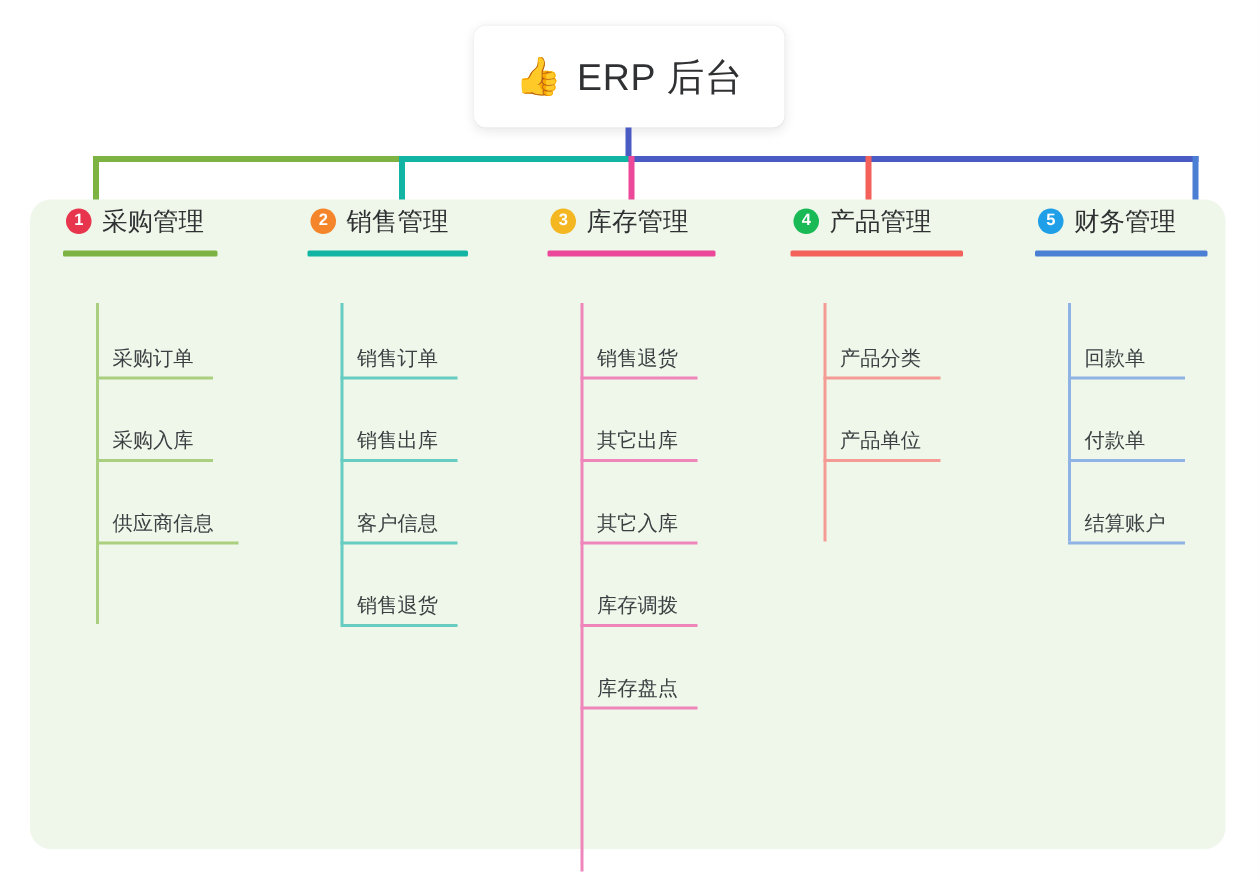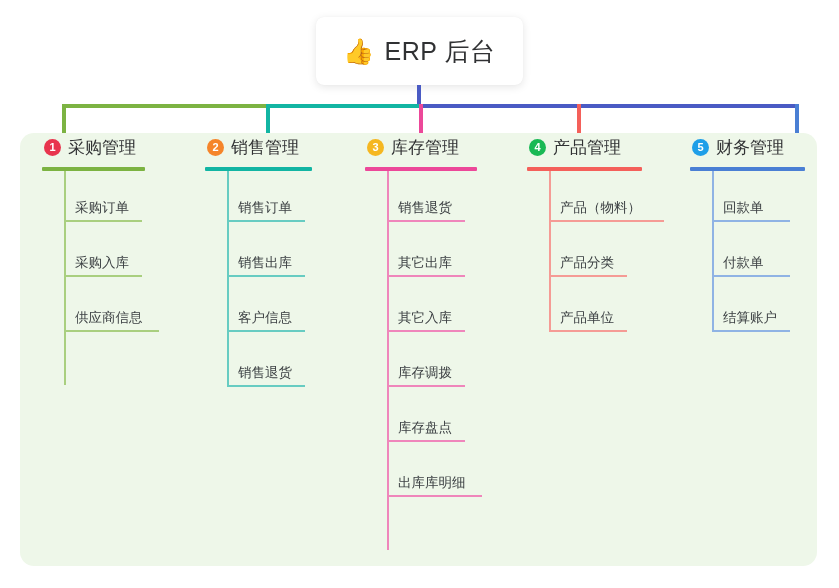--- a/index.html
+++ b/index.html
@@ -113,20 +113,21 @@
   }
   .col-rule {
     height: 4px;
     border-radius: 1px;
     margin-top: 6px;
   }
 
   .items {
     position: relative;
     padding-top: 0;
+    margin-top: 31px;
   }
   .spine {
     position: absolute;
     left: 22px;
     top: 0;
     width: 2px;
   }
   .item {
     position: relative;
     height: 55px;
@@ -240,39 +241,31 @@
             <div class="item-rule" style="width: 78px; background: rgb(239, 134, 187);"></div>
           </div>
           <div class="item">
             <span class="item-label">库存调拨</span>
             <div class="item-rule" style="width: 78px; background: rgb(239, 134, 187);"></div>
           </div>
           <div class="item">
             <span class="item-label">库存盘点</span>
             <div class="item-rule" style="width: 78px; background: rgb(239, 134, 187);"></div>
           </div>
-          <div class="item">
-            <span class="item-label">出库库明细</span>
-            <div class="item-rule" style="width: 95px; background: rgb(239, 134, 187);"></div>
-          </div>
         </div>
       </div>
       <div class="column" style="left: 507px;">
         <div class="col-header">
           <span class="badge" style="background: rgb(25, 185, 85);">4</span>
           <span class="col-title">产品管理</span>
         </div>
         <div class="col-rule" style="width: 115px; background: rgb(244, 96, 90);"></div>
         <div class="items">
           <div class="spine" style="background: rgb(245, 155, 149); height: 159px;"></div>
           <div class="item">
-            <span class="item-label">产品（物料）</span>
-            <div class="item-rule" style="width: 115px; background: rgb(245, 155, 149);"></div>
-          </div>
-          <div class="item">
             <span class="item-label">产品分类</span>
             <div class="item-rule" style="width: 78px; background: rgb(245, 155, 149);"></div>
           </div>
           <div class="item">
             <span class="item-label">产品单位</span>
             <div class="item-rule" style="width: 78px; background: rgb(245, 155, 149);"></div>
           </div>
         </div>
       </div>
       <div class="column" style="left: 670px;">

